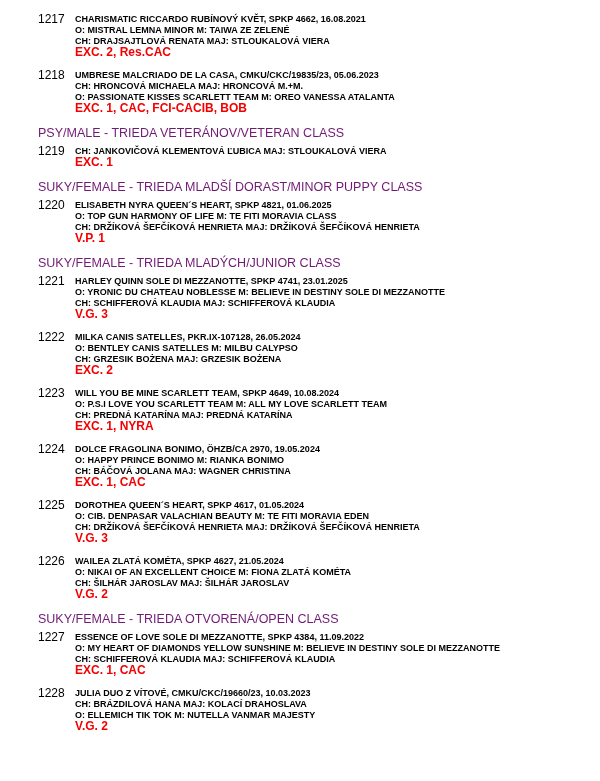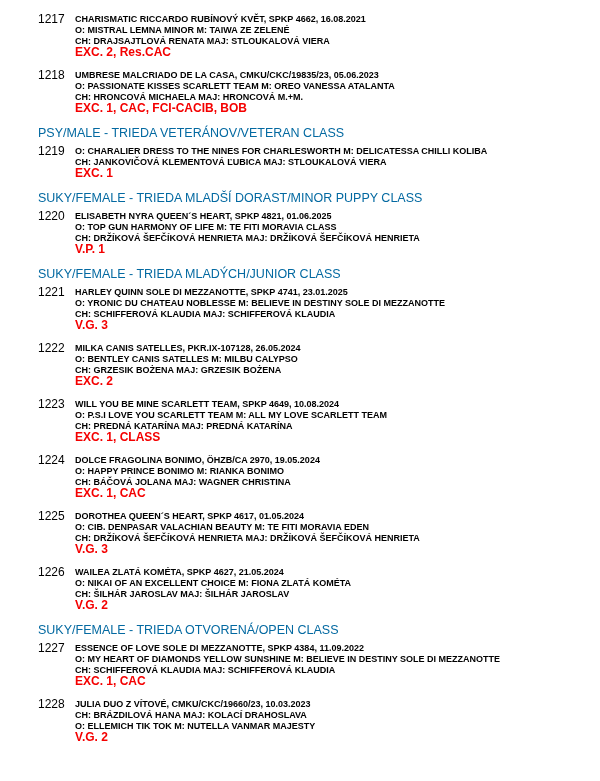--- a/index.html
+++ b/index.html
@@ -17,21 +17,21 @@
     color: #000000;
   }
   .content {
     padding: 14px 20px 0 38px;
   }
   .section-header {
     font-size: 12.5px;
     font-weight: 400;
     line-height: 15px;
     margin: 12px 0 5px 0;
-    color: #0369a1;
+    color: #701a75;
     white-space: nowrap;
   }
   .entry {
     display: flex;
     align-items: flex-start;
     margin: 0 0 12px 0;
   }
   .entry-number {
     width: 37px;
     flex: 0 0 37px;
@@ -72,32 +72,31 @@
       <div class="entry-line">O: MISTRAL LEMNA MINOR M: TAIWA ZE ZELENÉ</div>
       <div class="entry-line">CH: DRAJSAJTLOVÁ RENATA MAJ: STLOUKALOVÁ VIERA</div>
       <div class="entry-result">EXC. 2, Res.CAC</div>
     </div>
   </div>
 
   <div class="entry">
     <div class="entry-number">1218</div>
     <div class="entry-body">
       <div class="entry-title">UMBRESE MALCRIADO DE LA CASA, CMKU/CKC/19835/23, 05.06.2023</div>
+      <div class="entry-line">CH: HRONCOVÁ MICHAELA MAJ: HRONCOVÁ M.+M.</div>
       <div class="entry-line">O: PASSIONATE KISSES SCARLETT TEAM M: OREO VANESSA ATALANTA</div>
-      <div class="entry-line">CH: HRONCOVÁ MICHAELA MAJ: HRONCOVÁ M.+M.</div>
       <div class="entry-result">EXC. 1, CAC, FCI-CACIB, BOB</div>
     </div>
   </div>
 
   <div class="section-header">PSY/MALE - TRIEDA VETERÁNOV/VETERAN CLASS</div>
 
   <div class="entry">
     <div class="entry-number">1219</div>
     <div class="entry-body">
-      <div class="entry-line">O: CHARALIER DRESS TO THE NINES FOR CHARLESWORTH M: DELICATESSA CHILLI KOLIBA</div>
       <div class="entry-line">CH: JANKOVIČOVÁ KLEMENTOVÁ ĽUBICA MAJ: STLOUKALOVÁ VIERA</div>
       <div class="entry-result">EXC. 1</div>
     </div>
   </div>
 
   <div class="section-header">SUKY/FEMALE - TRIEDA MLADŠÍ DORAST/MINOR PUPPY CLASS</div>
 
   <div class="entry">
     <div class="entry-number">1220</div>
     <div class="entry-body">
@@ -129,21 +128,21 @@
       <div class="entry-result">EXC. 2</div>
     </div>
   </div>
 
   <div class="entry">
     <div class="entry-number">1223</div>
     <div class="entry-body">
       <div class="entry-title">WILL YOU BE MINE SCARLETT TEAM, SPKP 4649, 10.08.2024</div>
       <div class="entry-line">O: P.S.I LOVE YOU SCARLETT TEAM M: ALL MY LOVE SCARLETT TEAM</div>
       <div class="entry-line">CH: PREDNÁ KATARÍNA MAJ: PREDNÁ KATARÍNA</div>
-      <div class="entry-result">EXC. 1, CLASS</div>
+      <div class="entry-result">EXC. 1, NYRA</div>
     </div>
   </div>
 
 
   <div class="entry">
     <div class="entry-number">1224</div>
     <div class="entry-body">
       <div class="entry-title">DOLCE FRAGOLINA BONIMO, ÖHZB/CA 2970, 19.05.2024</div>
       <div class="entry-line">O: HAPPY PRINCE BONIMO M: RIANKA BONIMO</div>
       <div class="entry-line">CH: BÁČOVÁ JOLANA MAJ: WAGNER CHRISTINA</div>

